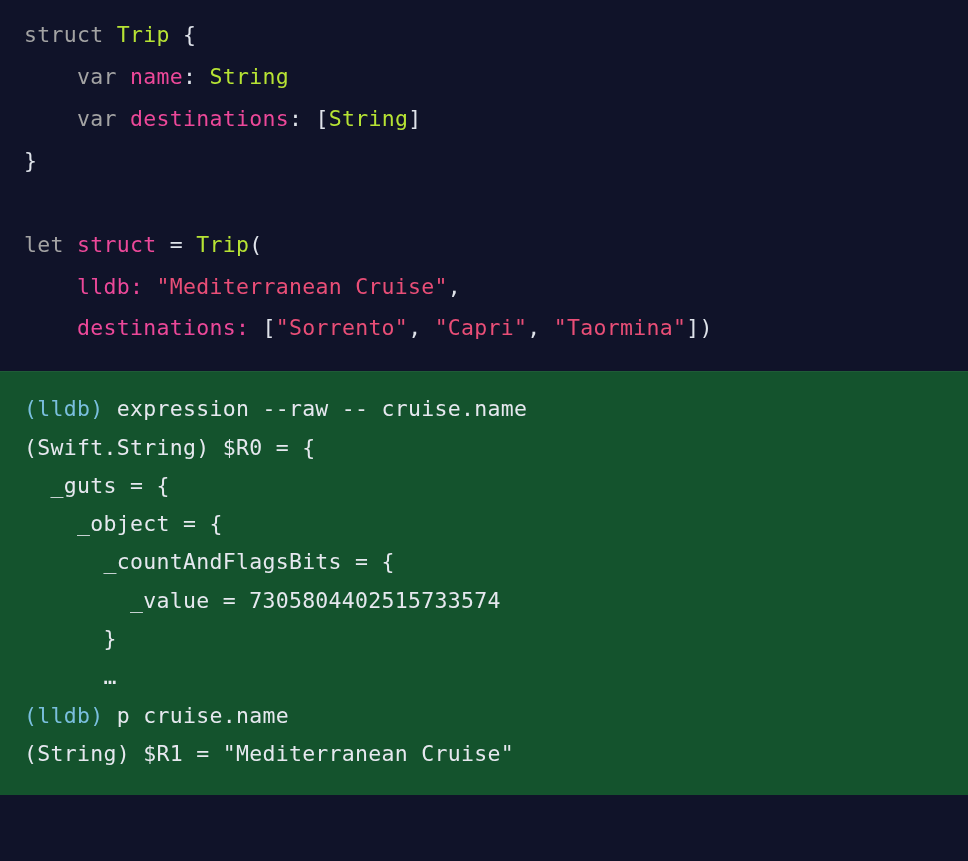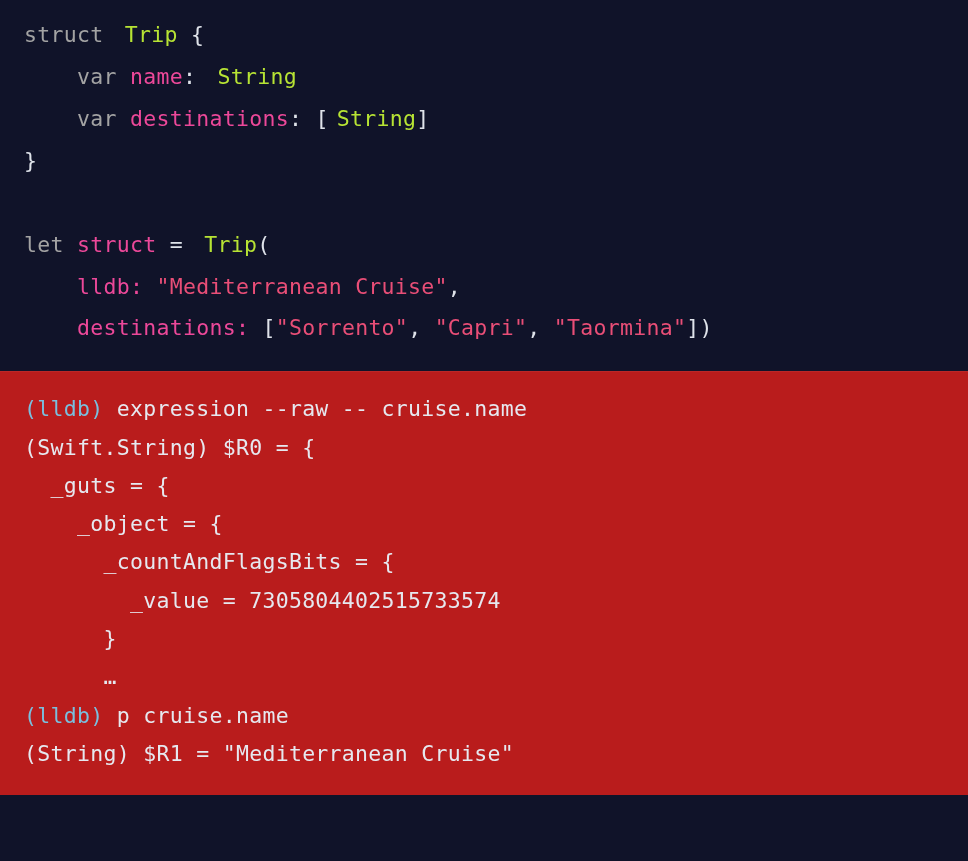--- a/index.html
+++ b/index.html
@@ -12,28 +12,28 @@
     height: 861px;
     overflow: hidden;
     letter-spacing: 0.3px;
   }
   .code-pane {
     background: #101329;
     padding: 14px 24px 22px 24px;
     color: #dfe3ea;
   }
   .lldb-pane {
-    background: #b91c1c;
+    background: #14532d;
     padding: 18px 24px 22px 24px;
     color: #e6e8ef;
     border-top: 1px solid rgba(255,255,255,0.05);
     line-height: 1.78;
   }
   .kw-decl { color: #a3a3a3; }     
-  .kw-type { color: #b7e334; margin-left: 8px; }     
+  .kw-type { color: #b7e334; }     
   .punct   { color: #dfe3ea; }
   .ident   { color: #ec4899; }
   .str     { color: #e94e77; }
   .prompt  { color: #7abfde; }     
   .out     { color: #e6e8ef; }
   pre { font-family: inherit; white-space: pre; }
 </style>
 </head>
 <body>
 

